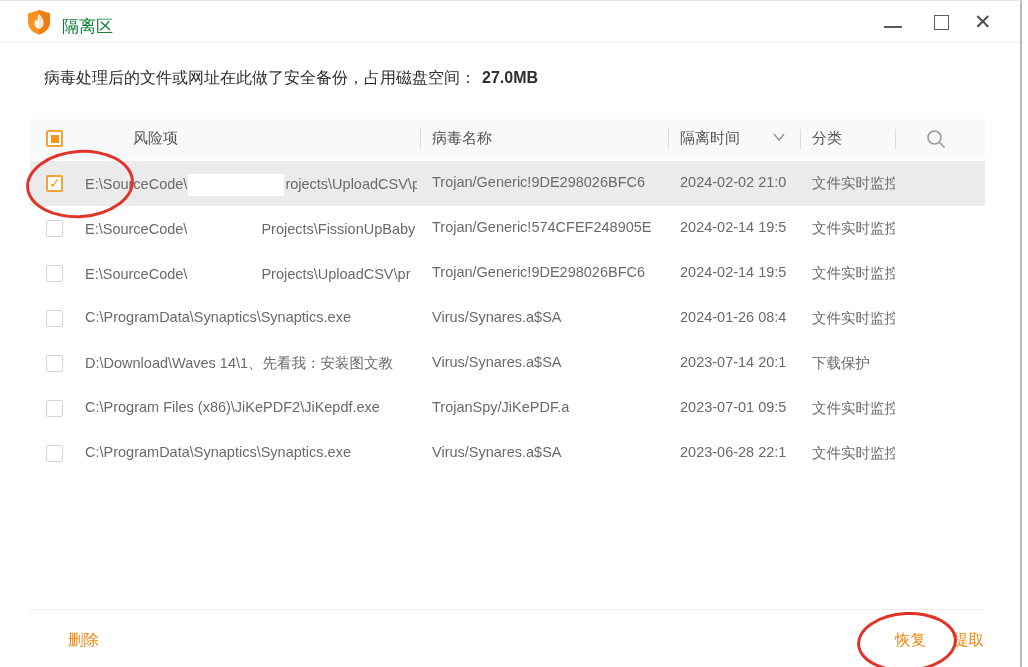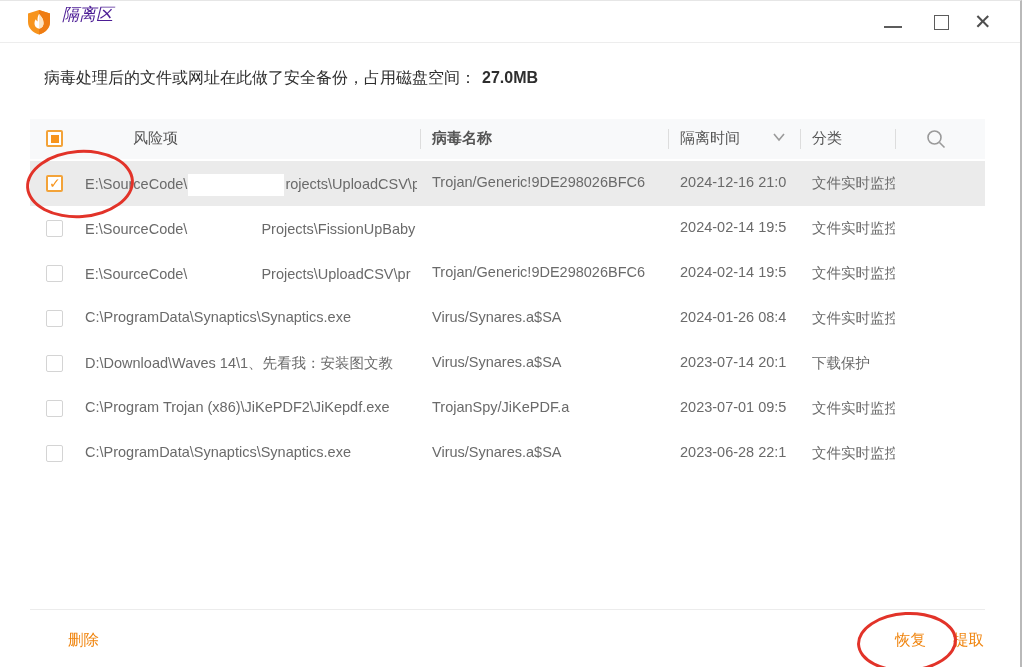--- a/index.html
+++ b/index.html
@@ -6,38 +6,38 @@
   html,body { width:1028px; height:667px; background:#fff; overflow:hidden;
               font-family:"Liberation Sans","DejaVu Sans",sans-serif; }
   .stage { position:relative; width:1028px; height:667px; background:#fff; }
   .win { position:absolute; left:0; top:0; width:1022px; height:667px; background:#fff;
          border-top:1px solid #e6e6e6; border-right:2px solid #b9b9b9; }
 
   
   .titlebar { position:absolute; left:0; top:0; width:100%; height:42px; background:#fff;
               border-bottom:1px solid #ededed; }
   .app-icon { position:absolute; left:26px; top:8px; width:26px; height:26px; }
-  .app-title { position:absolute; left:62px; top:2px; font-size:17px; color:#4c1d95;font-style:italic; }
+  .app-title { position:absolute; left:62px; top:14px; font-size:17px; color:#15803d; }
   .winbtn { position:absolute; top:0; width:30px; height:42px; cursor:default; }
   .btn-min { left:878px; } .btn-max { left:926px; } .btn-close { left:970px; }
   .min-glyph { position:absolute; left:6px; top:25px; width:18px; height:0;
                border-top:2px solid #5c5c5c; }
   .max-glyph { position:absolute; left:8px; top:14px; width:15px; height:15px;
                border:1.5px solid #5c5c5c; }
   .close-glyph { position:absolute; left:4px; top:8px; font-size:21px; color:#4f4f4f; line-height:26px; }
 
   
   .summary { position:absolute; left:44px; top:67px; font-size:16px; color:#2e2e2e; }
   .summary .size { font-weight:bold; margin-left:6px; }
 
   
   .thead { position:absolute; left:30px; top:118px; width:955px; height:40px;
            background:#f8f9fa; }
   .hcell { position:absolute; top:10px; font-size:15px; color:#555; white-space:nowrap; }
-  .h-risk { left:55px;margin-left:48px; } .h-virus { left:402px;font-weight:bold; } .h-time { left:650px; }
+  .h-risk { left:55px;margin-left:48px; } .h-virus { left:402px; } .h-time { left:650px; }
   .h-cat { left:782px; }
   .hsep { position:absolute; top:10px; width:0; height:20px; border-left:1px solid #ddd; }
   .sep1 { left:390px; } .sep2 { left:638px; } .sep3 { left:770px; } .sep4 { left:865px; }
   .sort-chevron { position:absolute; left:742px; top:13px; }
   .search-icon { position:absolute; left:895px; top:9px; width:22px; height:22px; cursor:pointer; }
 
   .cb { position:absolute; left:16px; width:17px; height:17px; background:#fff;
         border:1px solid #d4d4d4; border-radius:2px; cursor:pointer; }
   .cb.partial { border:2px solid #f3a339; }
   .cb.partial::after { content:""; position:absolute; left:2.5px; top:2.5px; width:8px; height:8px;
@@ -124,27 +124,28 @@
         <line x1="14.5" y1="14.5" x2="19.5" y2="19.5" stroke="#9a9a9a" stroke-width="1.6"></line>
       </svg>
     </div>
 
     <div class="tbody">
 
       <div class="row selected">
         <span class="cb checked"></span>
         <span class="cell c-path"><span>E:\SourceCode\</span><span class="redact w-lg"></span><span>rojects\UploadCSV\pr</span></span>
         <span class="cell c-virus">Trojan/Generic!9DE298026BFC6</span>
-        <span class="cell c-time">2024-12-16 21:0</span>
+        <span class="cell c-time">2024-02-02 21:0</span>
         <span class="cell c-cat">文件实时监控</span>
       </div>
 
       <div class="row">
         <span class="cb"></span>
         <span class="cell c-path"><span>E:\SourceCode\</span><span class="redact w-md"></span><span>Projects\FissionUpBaby</span></span>
+        <span class="cell c-virus">Trojan/Generic!574CFEF248905E</span>
         <span class="cell c-time">2024-02-14 19:5</span>
         <span class="cell c-cat">文件实时监控</span>
       </div>
 
       <div class="row">
         <span class="cb"></span>
         <span class="cell c-path"><span>E:\SourceCode\</span><span class="redact w-md"></span><span>Projects\UploadCSV\pr</span></span>
         <span class="cell c-virus">Trojan/Generic!9DE298026BFC6</span>
         <span class="cell c-time">2024-02-14 19:5</span>
         <span class="cell c-cat">文件实时监控</span>
@@ -161,21 +162,21 @@
       <div class="row">
         <span class="cb"></span>
         <span class="cell c-path"><span>D:\Download\Waves 14\1、先看我：安装图文教</span></span>
         <span class="cell c-virus">Virus/Synares.a$SA</span>
         <span class="cell c-time">2023-07-14 20:1</span>
         <span class="cell c-cat">下载保护</span>
       </div>
 
       <div class="row">
         <span class="cb"></span>
-        <span class="cell c-path"><span>C:\Program Trojan (x86)\JiKePDF2\JiKepdf.exe</span></span>
+        <span class="cell c-path"><span>C:\Program Files (x86)\JiKePDF2\JiKepdf.exe</span></span>
         <span class="cell c-virus">TrojanSpy/JiKePDF.a</span>
         <span class="cell c-time">2023-07-01 09:5</span>
         <span class="cell c-cat">文件实时监控</span>
       </div>
 
       <div class="row">
         <span class="cb"></span>
         <span class="cell c-path"><span>C:\ProgramData\Synaptics\Synaptics.exe</span></span>
         <span class="cell c-virus">Virus/Synares.a$SA</span>
         <span class="cell c-time">2023-06-28 22:1</span>

